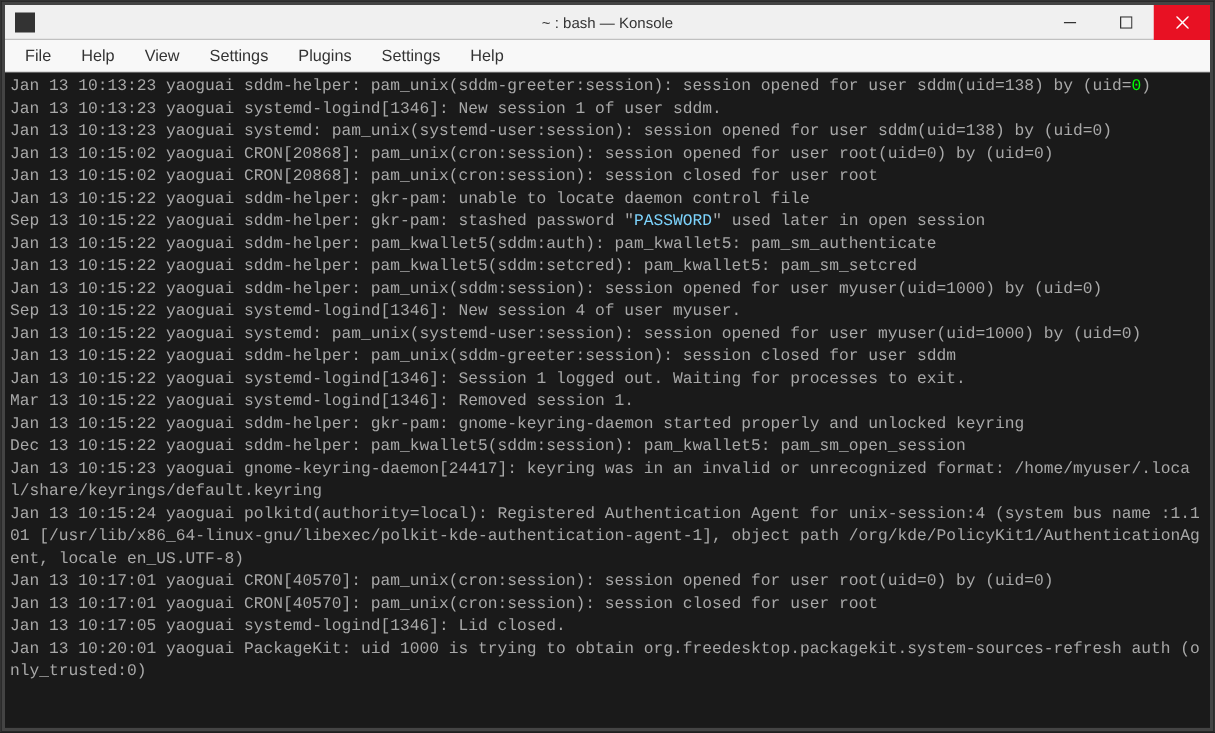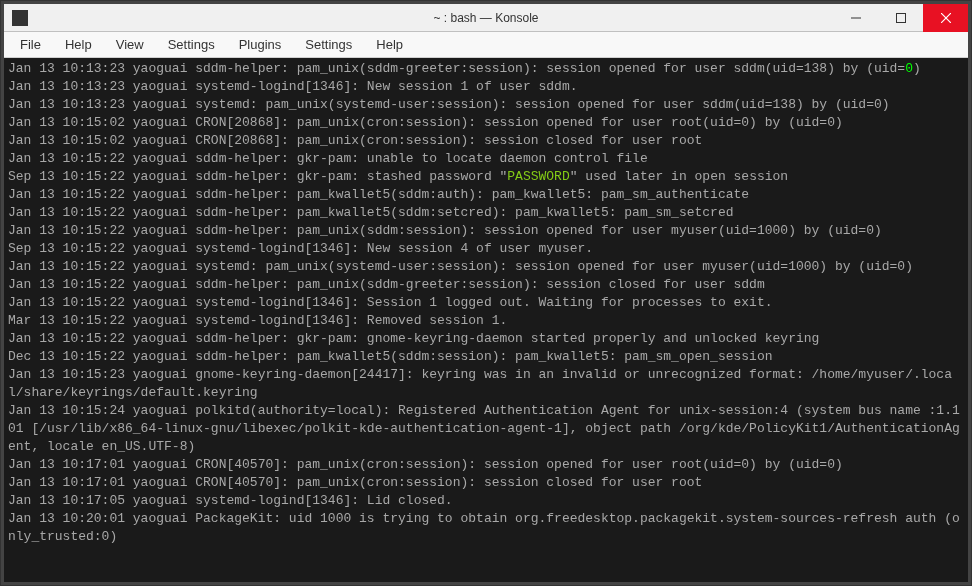--- a/index.html
+++ b/index.html
@@ -77,21 +77,21 @@
       font-family: 'Courier New', monospace;
       font-size: 13px;
       line-height: 18px;
       padding: 2px 4px;
       height: calc(586px - 54px - 8px);
       overflow: hidden;
       white-space: pre-wrap;
       word-break: break-all;
     }
     .green { color: #00ff00; }
-    .red { color: #84cc16; }
+    .red { color: #7dd3fc; }
     .outer-border {
       border: 3px solid #444;
       height: 100%;
     }
   </style>
 </head>
 <body>
 
 <div class="outer-border">
   <div class="titlebar">

